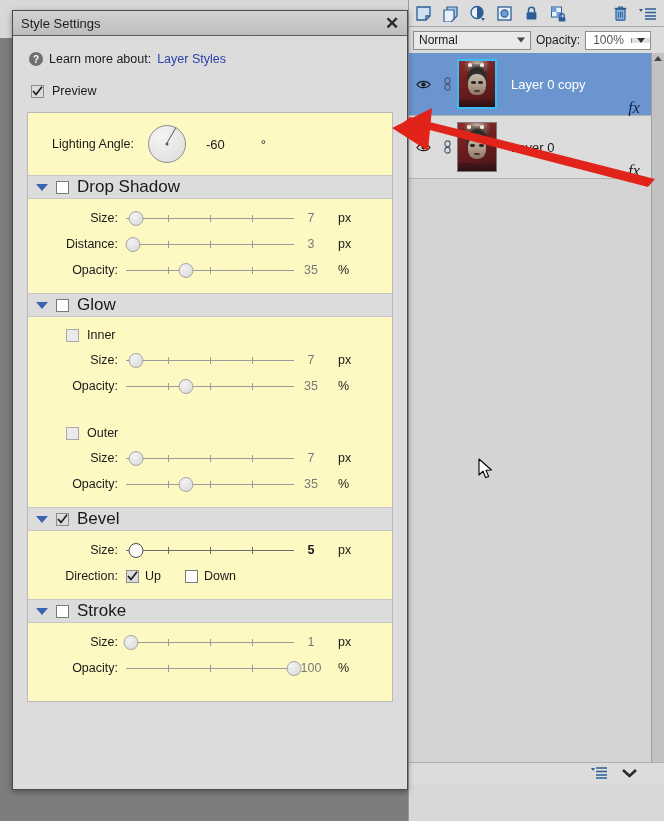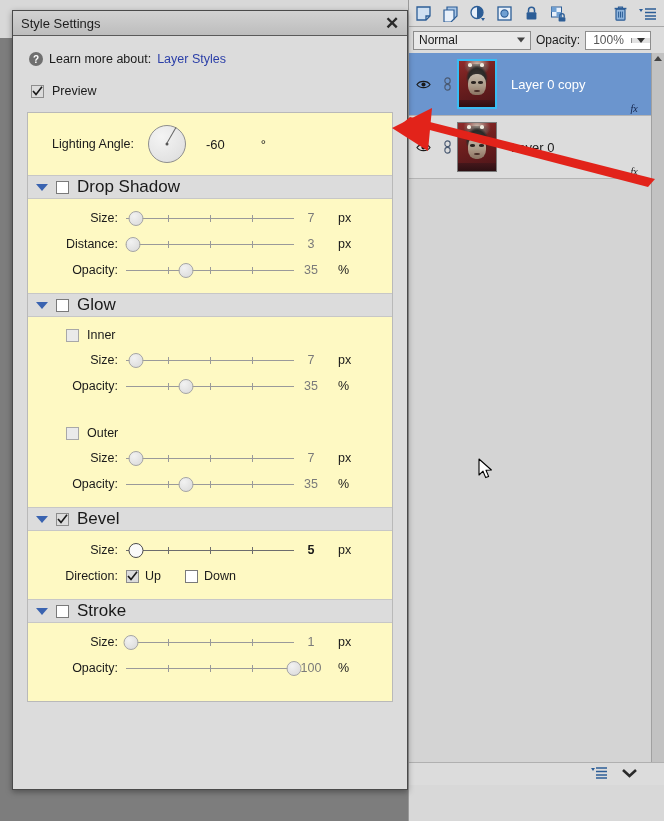--- a/index.html
+++ b/index.html
@@ -198,21 +198,21 @@
     padding-left: 14px;
     font-size: 13px;
     color: #1a1a1a;
   }
   .layer-row.selected .layer-name { color: #ffffff; }
   .fx-badge {
     width: 34px;
     text-align:center;
     font-family: "Liberation Serif", serif;
     font-style: italic;
-    font-size: 10px;
+    font-size: 16px;
     color: #1a1a1a;
     cursor: pointer;
     margin-top: 48px;
   }
   .layer-row.selected .fx-badge { color:#11224a; }
 
   .panel-scroll {
     position:absolute; right:0; top:53px; width:13px; bottom:46px;
     background:#c2c2c2; border-left:1px solid #a0a0a0; box-sizing:border-box;
     cursor: pointer;

